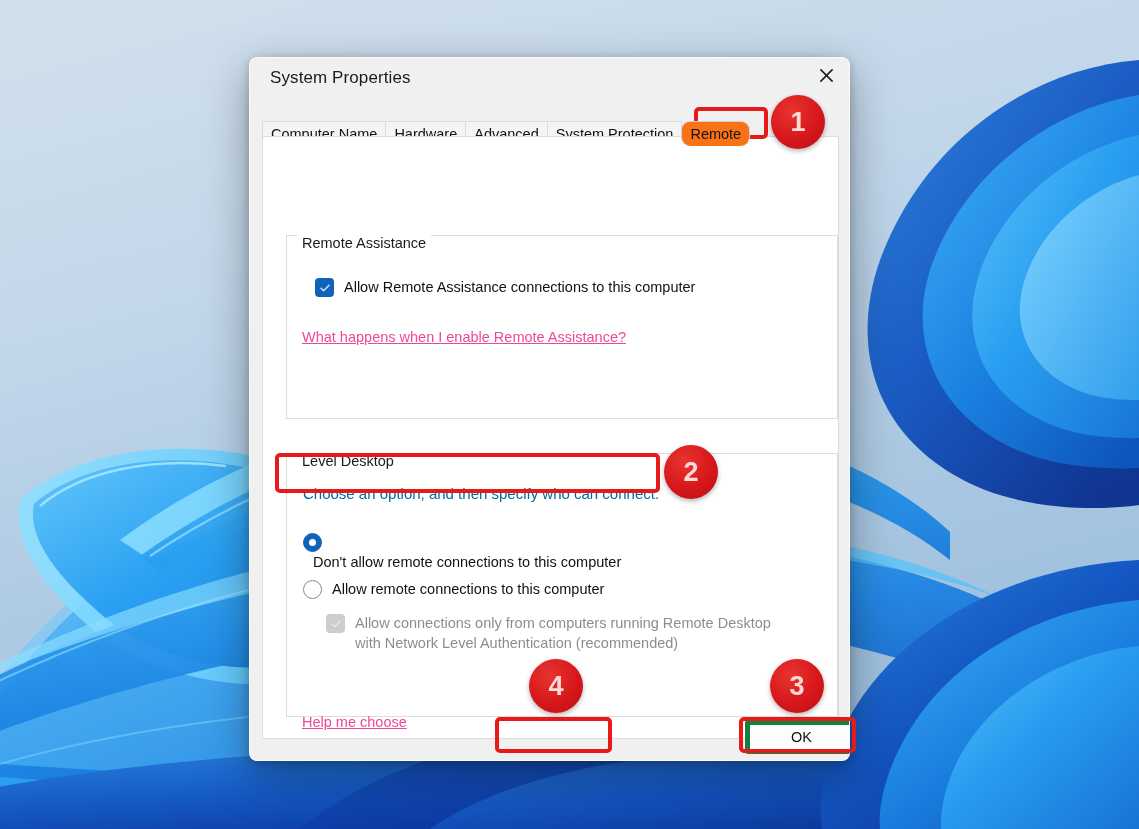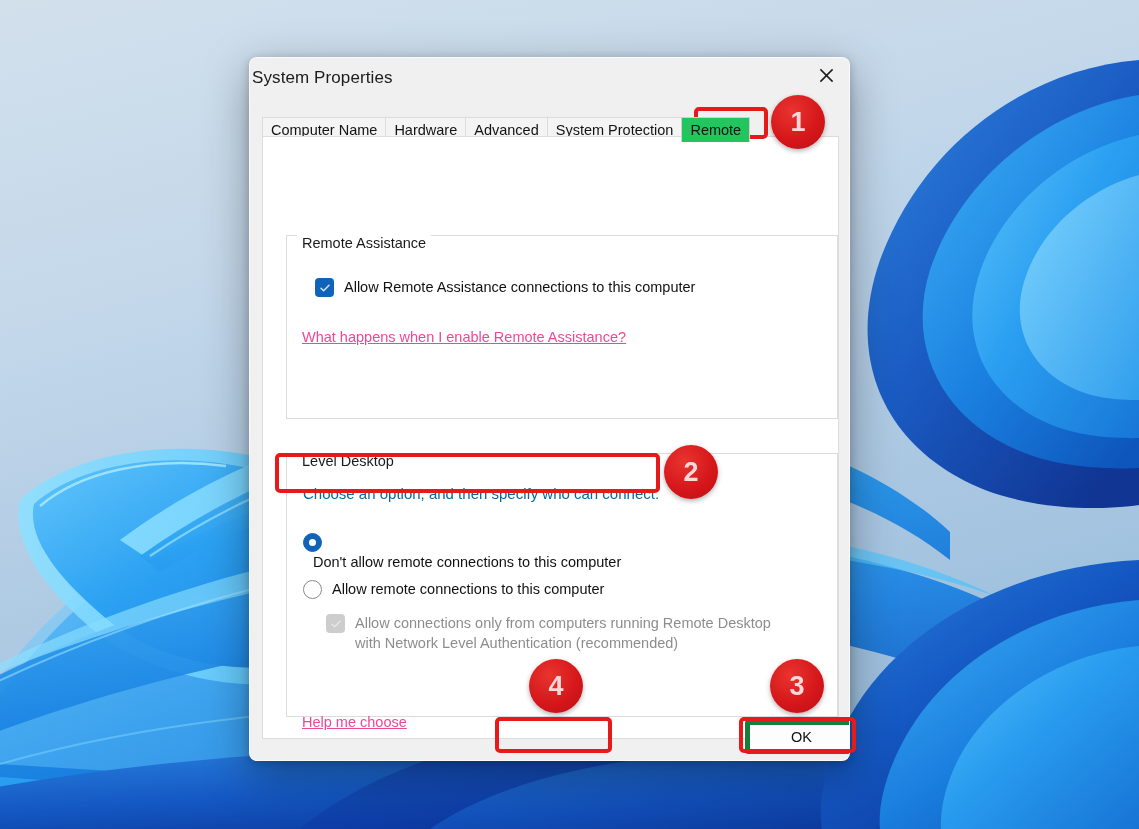--- a/index.html
+++ b/index.html
@@ -41,21 +41,21 @@
     border: 1px solid rgba(255,255,255,0.75);
   }
 
   .titlebar {
     position: relative;
     height: 44px;
     background: #f0f0f0;
   }
   .title-text {
     position: absolute;
-    left: 2px;
+    left: 20px;
     top: 10px;
     font-size: 17px;
     color: #1b1b1b;
     letter-spacing: .1px;
   }
   .close-btn {
     position: absolute;
     right: 0px;
     top: 0px;
     width: 46px;
@@ -67,40 +67,41 @@
   }
   .close-btn svg { display:block; }
 
   
   .tabstrip {
     position: absolute;
     left: 12px;
     top: 54px;
     height: 34px;
     display: flex;
-    align-items: center;
+    align-items: flex-end;
   }
   .tab {
     font-size: 14.5px;
     color: #131313;
     padding: 3px 8px 4px 8px;
     height: 25px;
     line-height: 18px;
     background: #f4f4f4;
     border: 1px solid #dcdcdc;
     border-bottom: none;
     margin-right: -1px;
     white-space: nowrap;
     cursor: default;
   }
   .tab.active {
-    background: #22c55e;
+    background: #f97316;
     border-color: #d0d0d0;
     position: relative;
     z-index: 3;
+    border-radius: 9px;
   }
 
   
   .tabpane {
     position: absolute;
     left: 12px;
     top: 78px;
     width: 577px;
     height: 603px;
     background: #ffffff;

